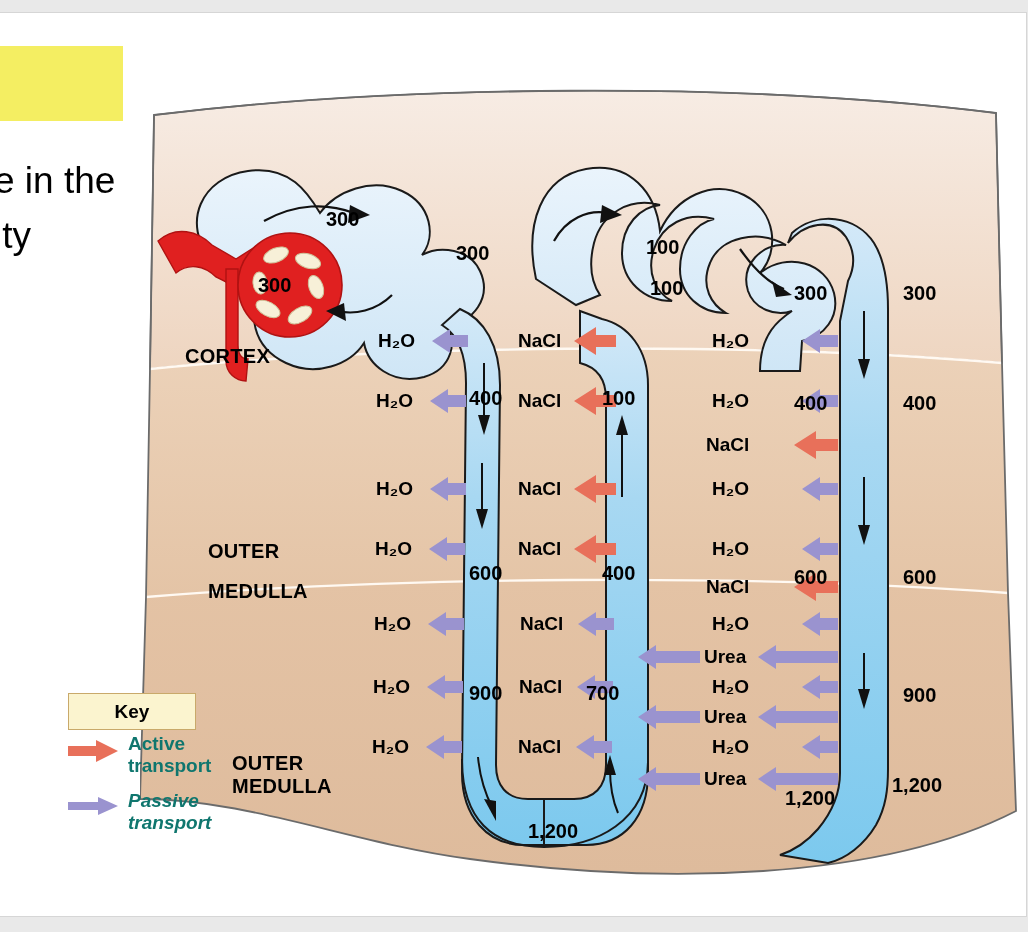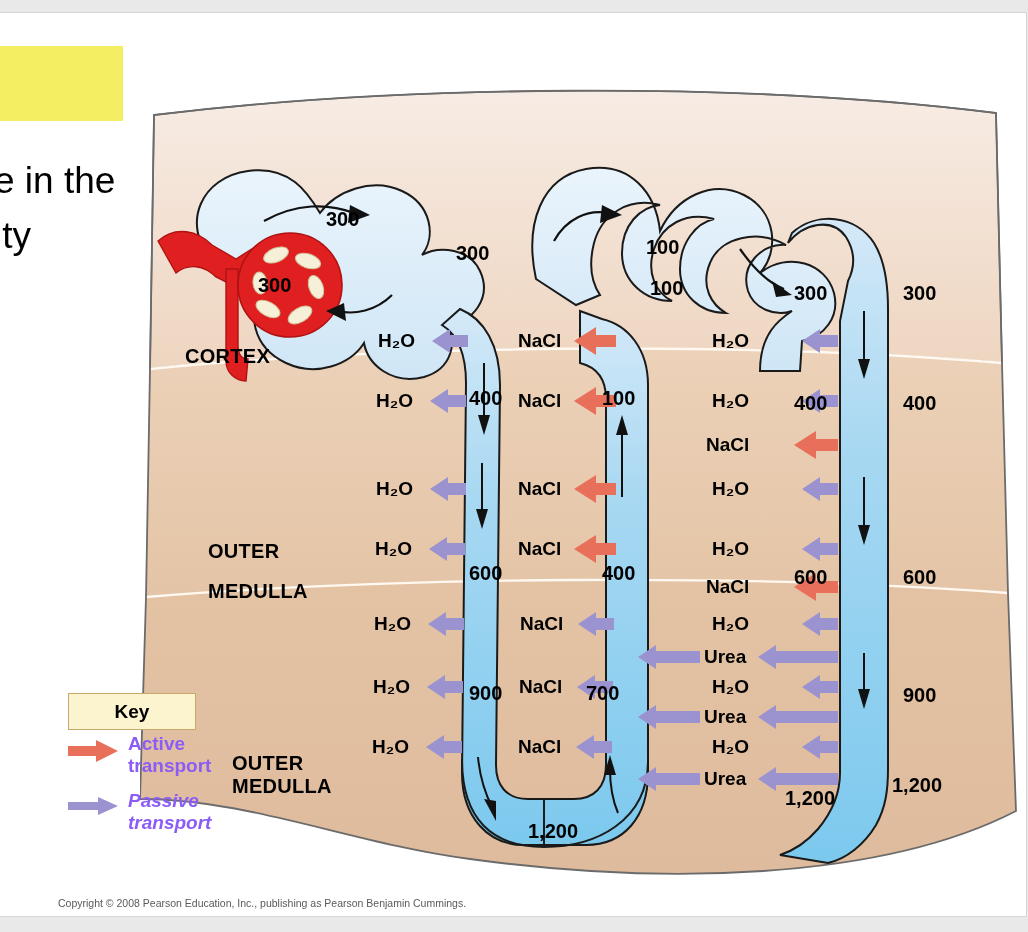--- a/index.html
+++ b/index.html
@@ -45,21 +45,21 @@
   .colhead{
     position:absolute;font-size:19px;font-weight:bold;text-align:center;
     line-height:23px;color:#000;width:160px;
   }
   .keybox{
     position:absolute;left:-72px;top:620px;width:126px;height:35px;
     background:#fbf4cf;border:1.5px solid #c9a96a;
     font-size:19px;font-weight:bold;text-align:center;line-height:35px;
     color:#000;
   }
-  .keyrow{position:absolute;font-size:19px;font-weight:bold;line-height:22px;color:#8b5cf6;}
+  .keyrow{position:absolute;font-size:19px;font-weight:bold;line-height:22px;color:#0f766e;}
   .keyarrow{position:absolute;}
   .copyright{
     position:absolute;left:58px;top:884px;
     font-size:10.5px;color:#5a5a5a;font-weight:normal;
     font-family:"Liberation Sans", sans-serif;
   }
 </style>
 </head>
 <body>
 
@@ -374,15 +374,14 @@
     <svg class="keyarrow" style="left:-72px;top:722px;" width="52" height="22">
       <polygon points="0,7 30,7 30,2 50,11 30,20 30,15 0,15" fill="#9a93cf"></polygon>
     </svg>
     <div class="keyrow" style="left:-12px;top:717px;font-style:italic;">
       <div>Passive</div>
       <div>transport</div>
     </div>
 
   </div>
 
-  <div class="copyright">Copyright © 2008 Pearson Education, Inc., publishing as Pearson Benjamin Cummings.</div>
 
 </div>
 
 </body></html>

